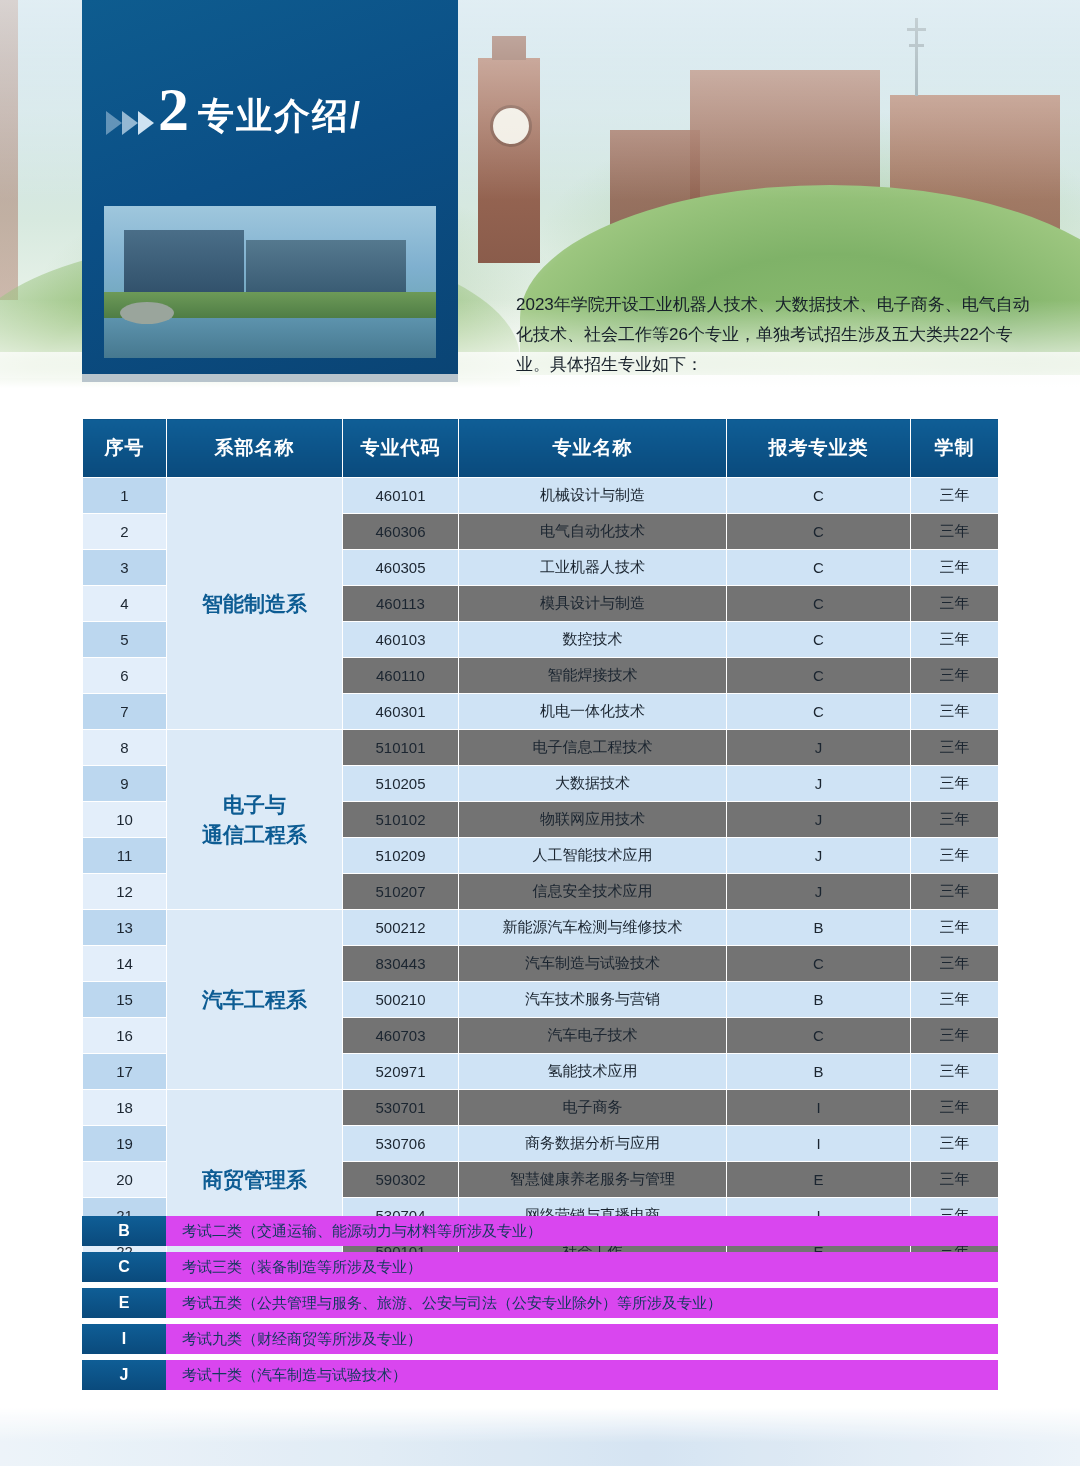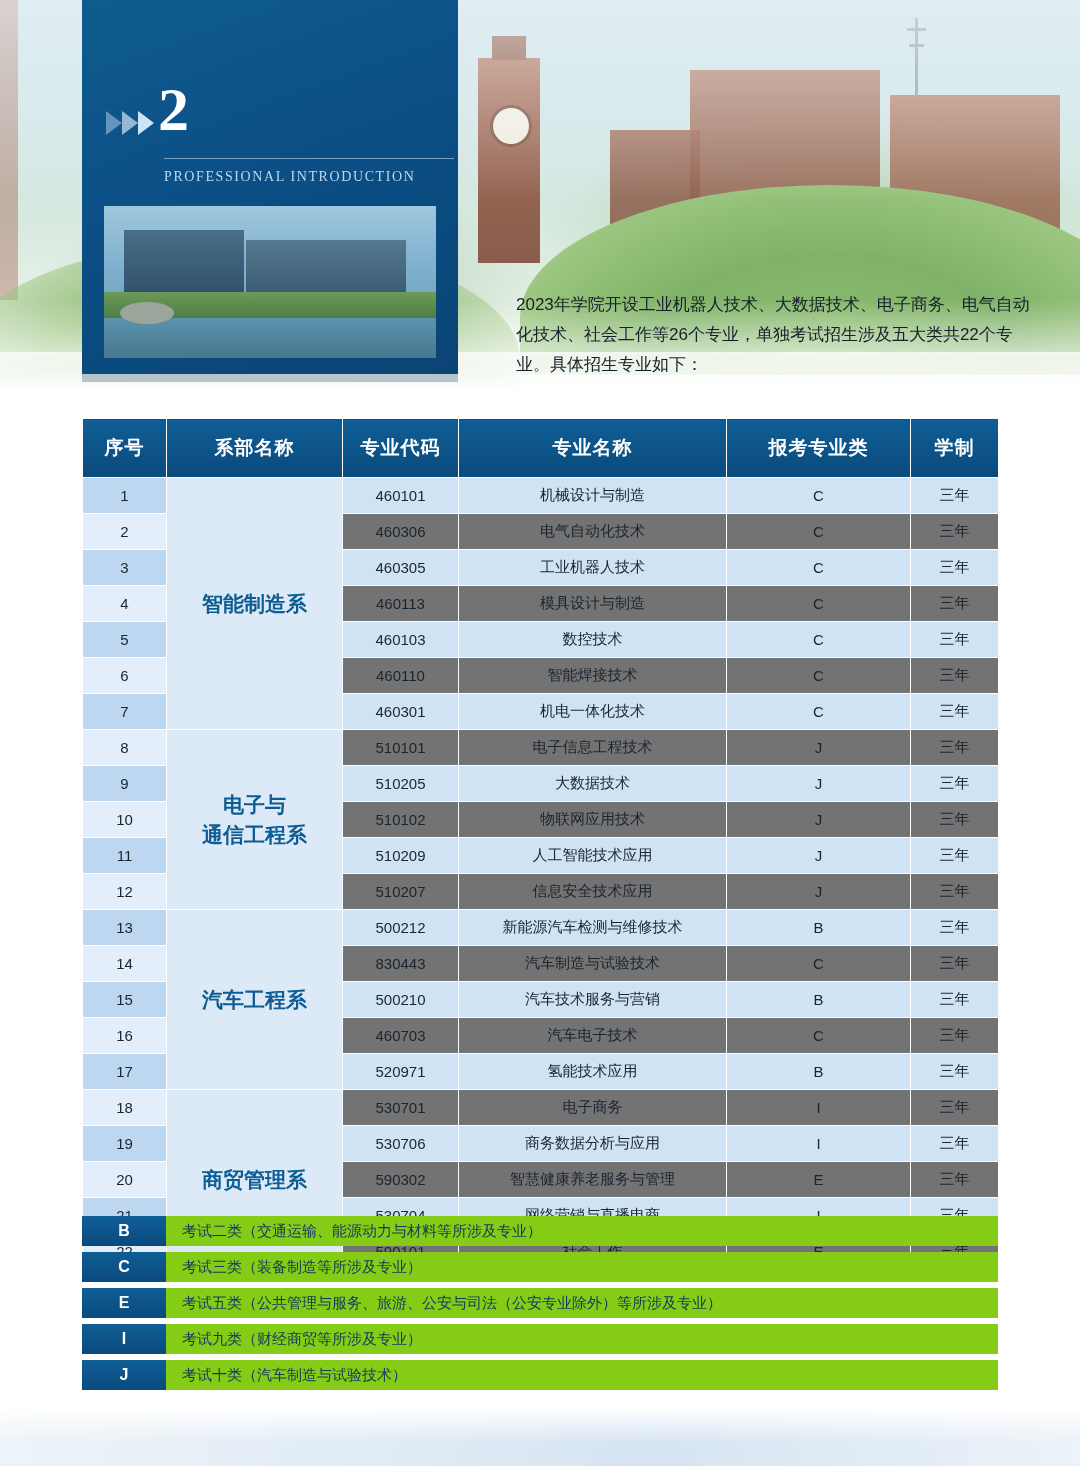--- a/index.html
+++ b/index.html
@@ -133,21 +133,21 @@
   tbody tr.even td.num{background:#e3eefa;}
 
   
   .legend{position:absolute;left:82px;top:1216px;width:916px;}
   .legend-row{display:flex;margin-bottom:6px;height:30px;}
   .legend-key{
     width:84px;background:linear-gradient(180deg,#0f5e96,#0a4a7c);color:#fff;
     font-size:16px;font-weight:bold;display:flex;align-items:center;justify-content:center;
   }
   .legend-val{
-    flex:1;background:#84cc16;color:#123a5c;font-size:15px;
+    flex:1;background:#d946ef;color:#123a5c;font-size:15px;
     display:flex;align-items:center;padding-left:16px;
   }
 
   
   .bottom-deco{
     position:absolute;left:0;bottom:0;width:1080px;height:58px;
     background:linear-gradient(90deg,#eaf2f8 0%,#dce9f4 35%,#cfe0f0 60%,#e9f1f8 100%);
     opacity:.85;
   }
   .bottom-deco:after{
@@ -176,21 +176,21 @@
 </div>
 
 <div class="panel">
   <div class="panel-inner">
     <div class="arrows">
       <i></i>
         <i></i>
         <i></i>
     </div>
     <div class="sec-num">2</div>
-    <div class="sec-sub">PROFESSIONAL INTRODUCTION</div>
+    <div class="sec-title">专业介绍/</div>
     <div class="panel-photo">
       <div class="pp-bld a"></div>
       <div class="pp-bld b"></div>
       <div class="pp-grass"></div>
       <div class="pp-water"></div>
       <div class="pp-rock"></div>
     </div>
   </div>
 </div>
 

